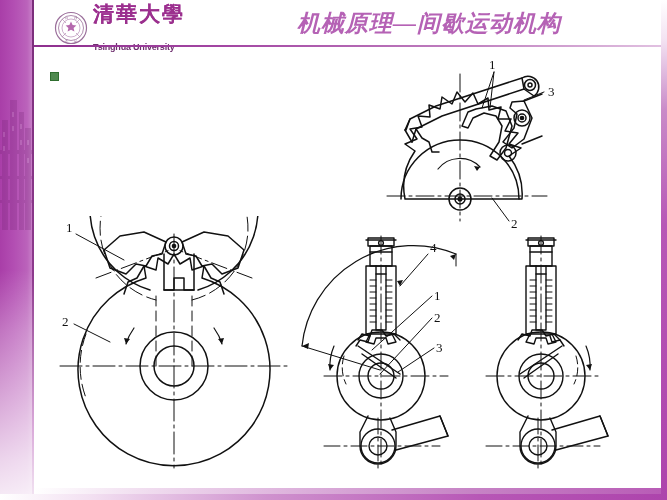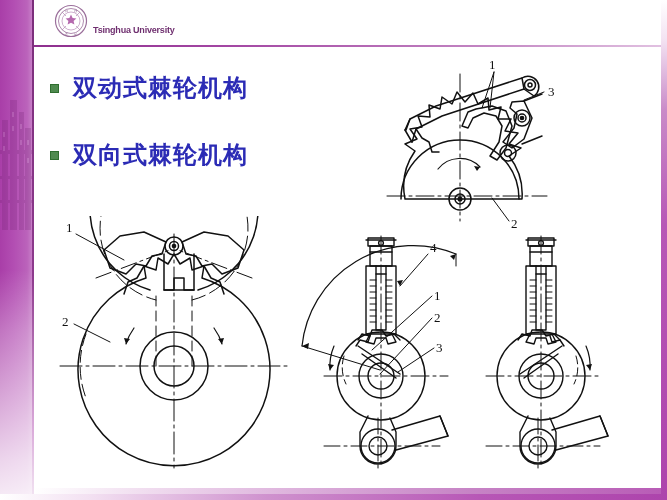--- a/index.html
+++ b/index.html
@@ -122,34 +122,31 @@
             <path d="M26 26 L22 22"></path>
         </g>
         <g fill="#8d5f8d" font-size="3.2" font-family="serif">
           <text x="11" y="7.5">自</text>
             <text x="20" y="7.5">强</text>
           <text x="11" y="31">不</text>
             <text x="20" y="31">息</text>
         </g>
       </svg>
       <div id="logo-col">
+        <div id="logo-cn">清華大學</div>
         <div id="logo-en">Tsinghua University</div>
       </div>
     </div>
 
+    <div id="title-text">机械原理—间歇运动机构</div>
   </div>
   <div id="header-rule"></div>
 
   <div class="bullet-row" id="bullet-0">
     <span class="bullet-mark"></span>
-    <span class="bullet-label">双动式棘轮机构</span>
-  </div>
-  <div class="bullet-row" id="bullet-1">
-    <span class="bullet-mark"></span>
-    <span class="bullet-label">双向式棘轮机构</span>
   </div>
 
   <div class="fig" id="fig-top-right">
     <svg viewBox="0 0 210 175" width="210" height="175">
       <g fill="none" stroke="#111" stroke-width="1.5" stroke-linejoin="round" stroke-linecap="round">
 
         <path d="M15 140 L175 140" stroke-width="1" stroke-dasharray="18 4 3 4"></path>
         <path d="M88 18 L88 165" stroke-width="1" stroke-dasharray="18 4 3 4"></path>
 
         <path d="M150 143

